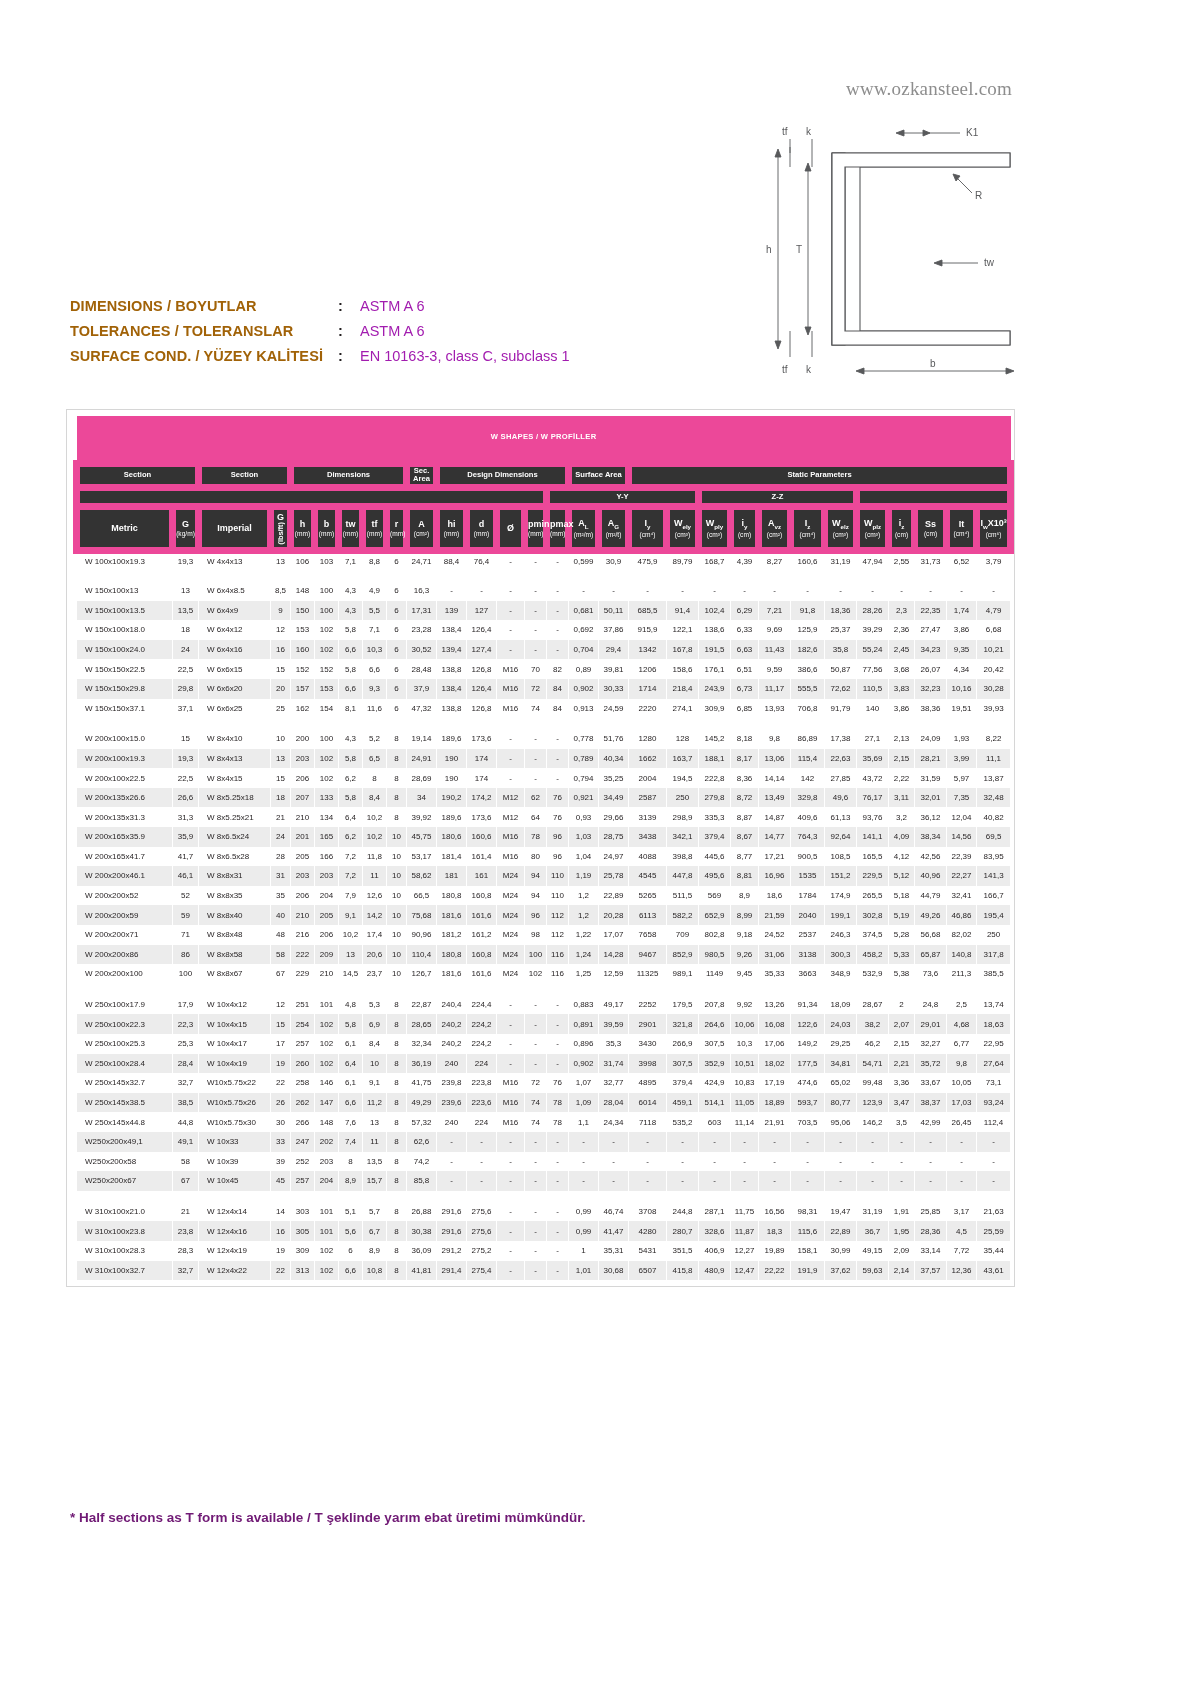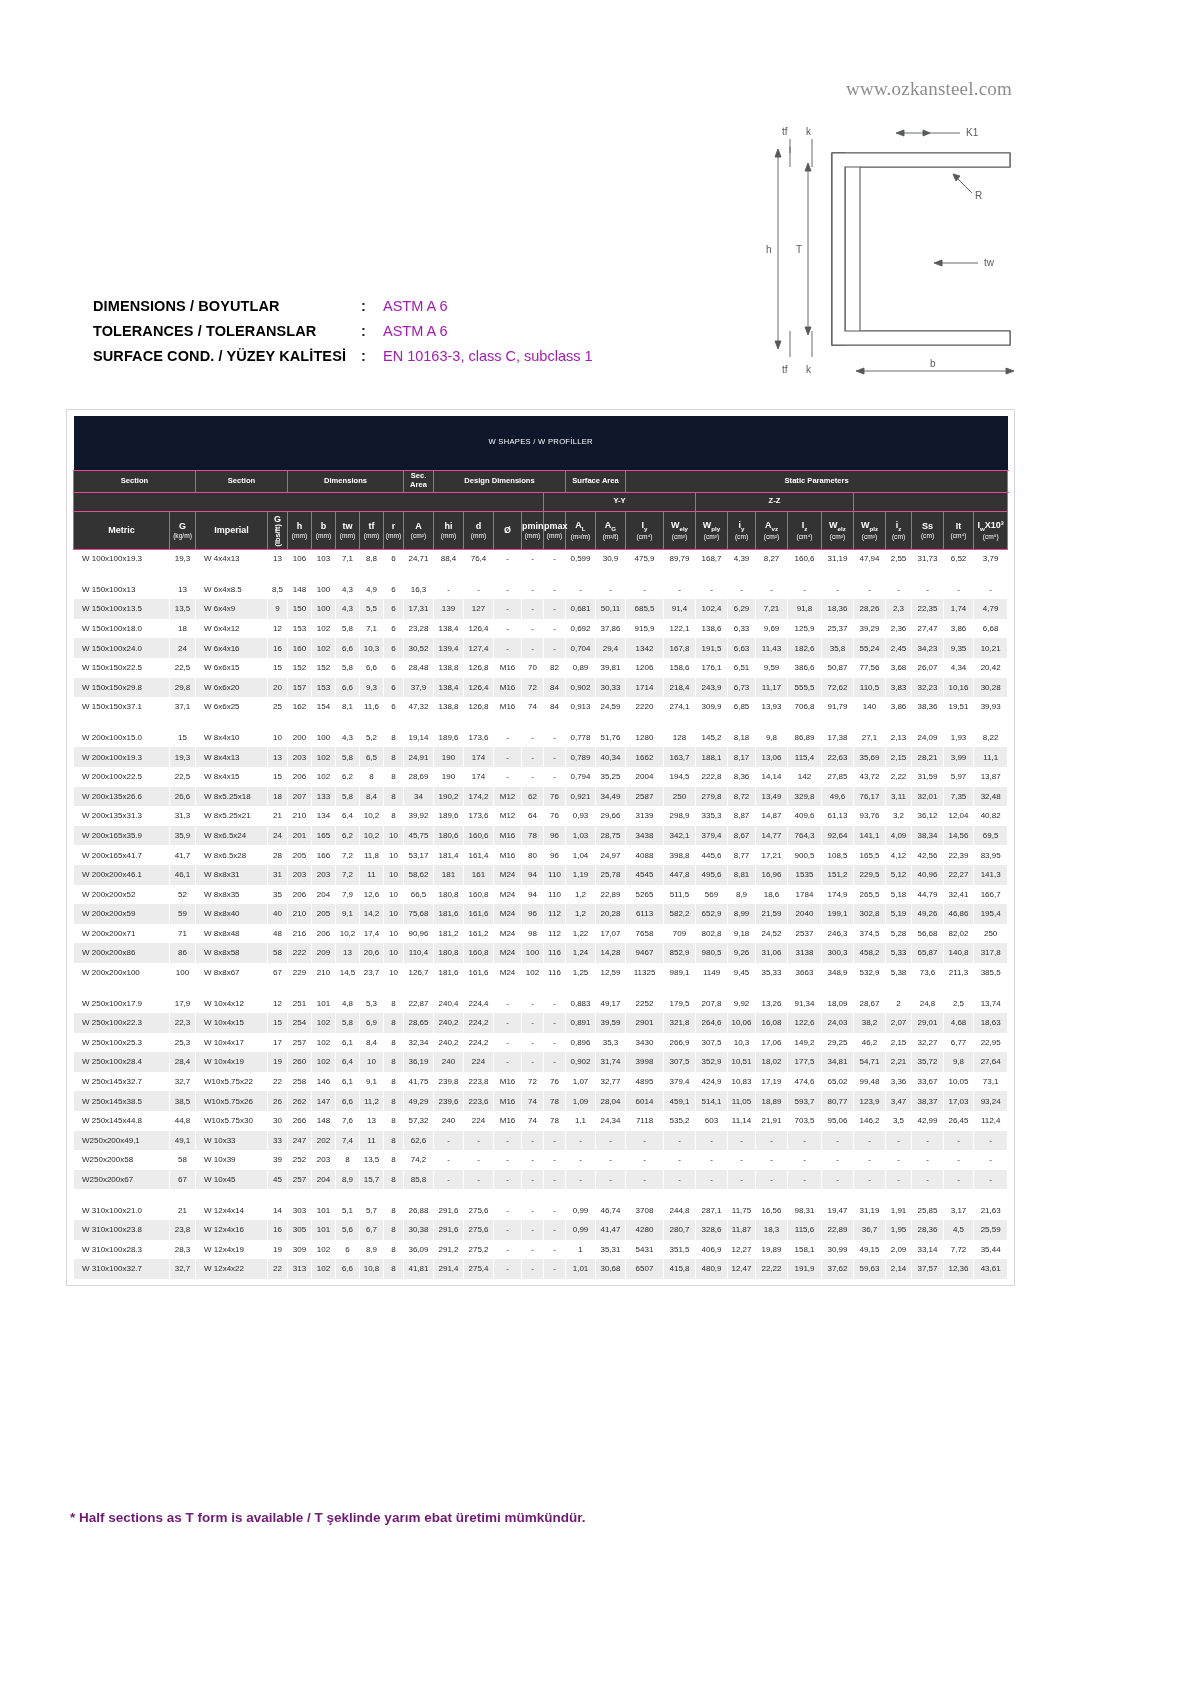--- a/index.html
+++ b/index.html
@@ -18,21 +18,21 @@
     position: absolute; top: 78px; right: 188px;
     font-size: 19px; color: #8d8d8d; letter-spacing: .2px;
     font-family: Liberation Serif, serif;
   }
 
   
   .spec-block { position: absolute; left: 70px; top: 298px; }
   .spec-row { display: flex; align-items: baseline; margin-bottom: 9px; }
   .spec-label {
     width: 268px; font-weight: bold; font-size: 14.5px;
-    letter-spacing: .1px; color: #000000; margin-left: 23px;
+    letter-spacing: .1px; color: #a16207;
   }
   .spec-colon { width: 22px; font-weight: bold; font-size: 14.5px; color: #231f20; }
   .spec-value { font-size: 14.5px; color: #a21caf; }
 
   
   .diagram { position: absolute; left: 760px; top: 105px; width: 300px; height: 290px; }
   .diagram svg { display: block; }
 
   
   .table-wrap {
@@ -47,34 +47,34 @@
     table-layout: fixed;
   }
   table.spec th, table.spec td {
     font-size: 7.6px;
     text-align: center;
     padding: 0;
     line-height: 1.15;
   }
   
   .banner-cell {
-    background: #0f172a;
+    background: #ec4899;
     color: #ffffff;
     font-size: 16px;
-    font-weight: normal;
+    font-weight: bold;
     letter-spacing: .3px;
-    height: 54px;
+    height: 47px;
     vertical-align: middle;
     border: none;
   }
   
   .hdr th {
     background: #333333;
     color: #ffffff;
-    border: 1px solid #ec4899;
+    border: 7px solid #ec4899;
     font-weight: bold;
     font-size: 8.2px;
     vertical-align: middle;
   }
   .hdr.grp th { height: 22px; }
   .hdr.sub th { height: 19px; }
   .hdr.units th {
     height: 38px;
     font-size: 8.6px;
     font-weight: bold;

